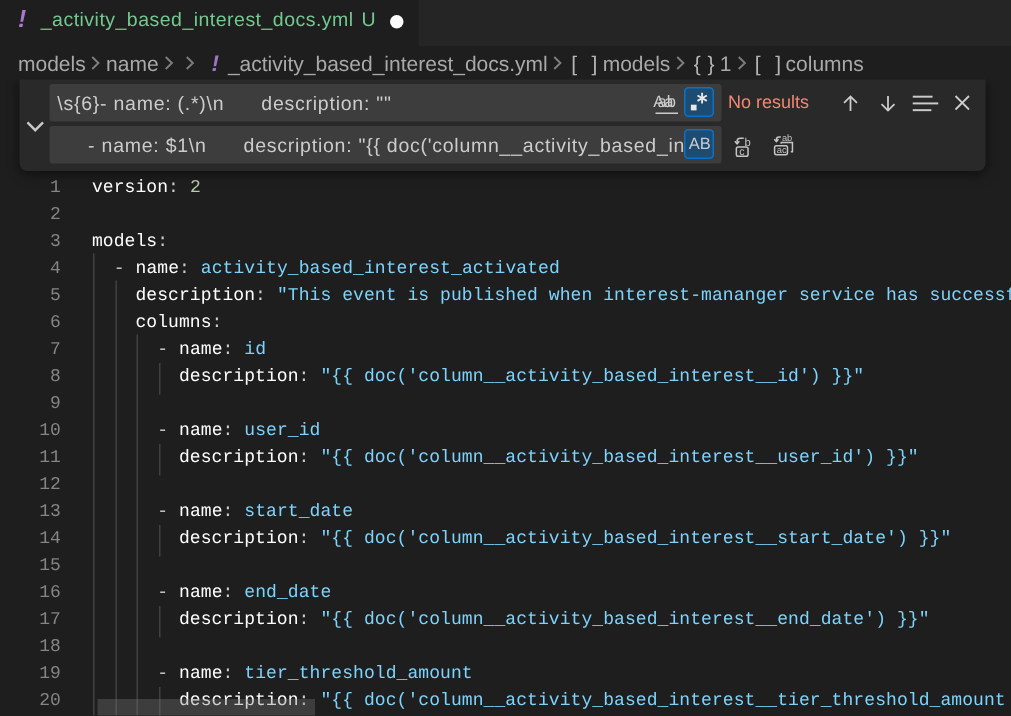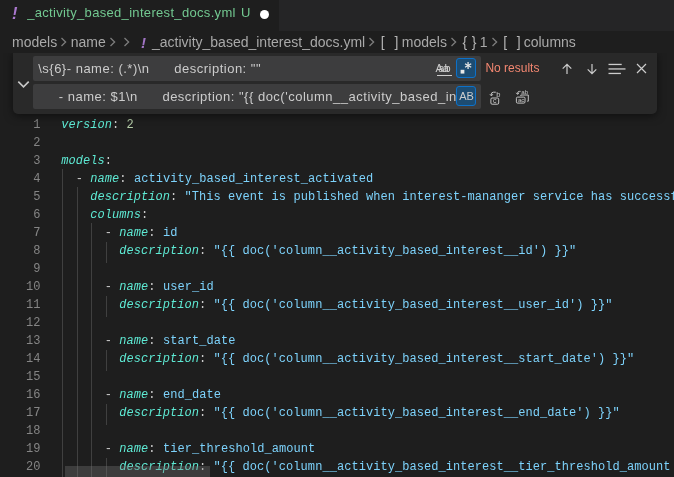--- a/index.html
+++ b/index.html
@@ -20,21 +20,21 @@
   #crumbs .itm { flex:none; }
   #crumbs .sym { flex:none; color:#b4b4b4; font-size:14px; }
   
   #editor { position:absolute; left:0; top:53px; width:674px; height:424px; background:#1e1e1e; overflow:hidden; }
   .guide { position:absolute; width:1px; background:#404040; }
   #gutter { position:absolute; left:0; top:62.7px; width:40.5px; text-align:right;
     color:#858585; font-family:"Liberation Mono", monospace; font-size:12px; line-height:18px; white-space:pre; }
   #code { position:absolute; left:61.3px; top:62.7px; color:#cccccc;
     font-family:"Liberation Mono", monospace; font-size:12px; line-height:18px; white-space:pre;
     letter-spacing:0.05px; }
-  .k { color:#5eead4;font-style:italic; } .s { color:#7dd3fc; } .n { color:#b5cea8; } .p { color:#cccccc; }
+  .k { color:#ffffff; } .s { color:#7dd3fc; } .n { color:#b5cea8; } .p { color:#cccccc; }
   #hthumb { position:absolute; left:65px; top:412.5px; width:145px; height:12px;
     background:rgba(121,121,121,0.35); }
   
   #findw { position:absolute; left:13.4px; top:-1px; width:643.5px; height:61.8px;
     background:#292929; border-bottom-left-radius:5px; border-bottom-right-radius:5px;
     box-shadow:0 2px 8px rgba(0,0,0,0.5); }
   .finput { position:absolute; left:19.8px; width:448px; height:24.5px; background:#3d3d3e;
     border-radius:2px; color:#cccccc; font-size:12px; }
   .ftext { position:absolute; left:5px; top:0; height:100%; display:flex; align-items:center;
     white-space:pre; overflow:hidden; font-size:13px; letter-spacing:0.5px; }

